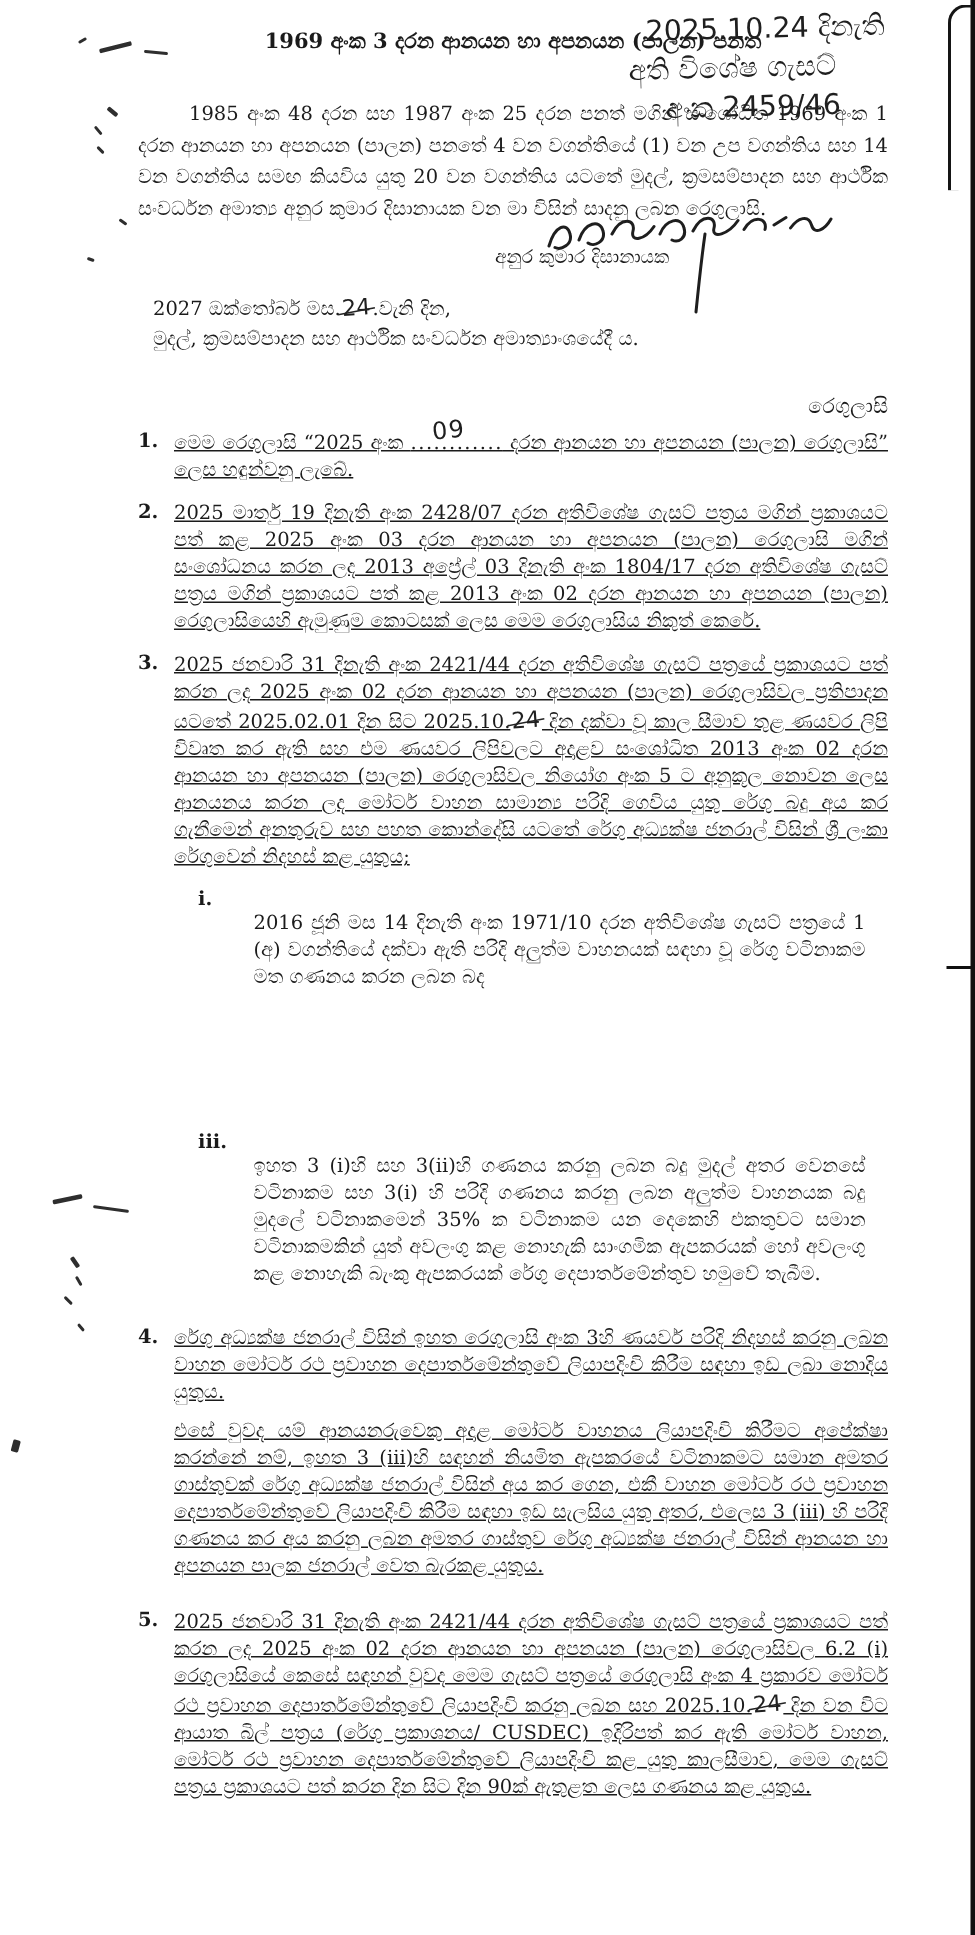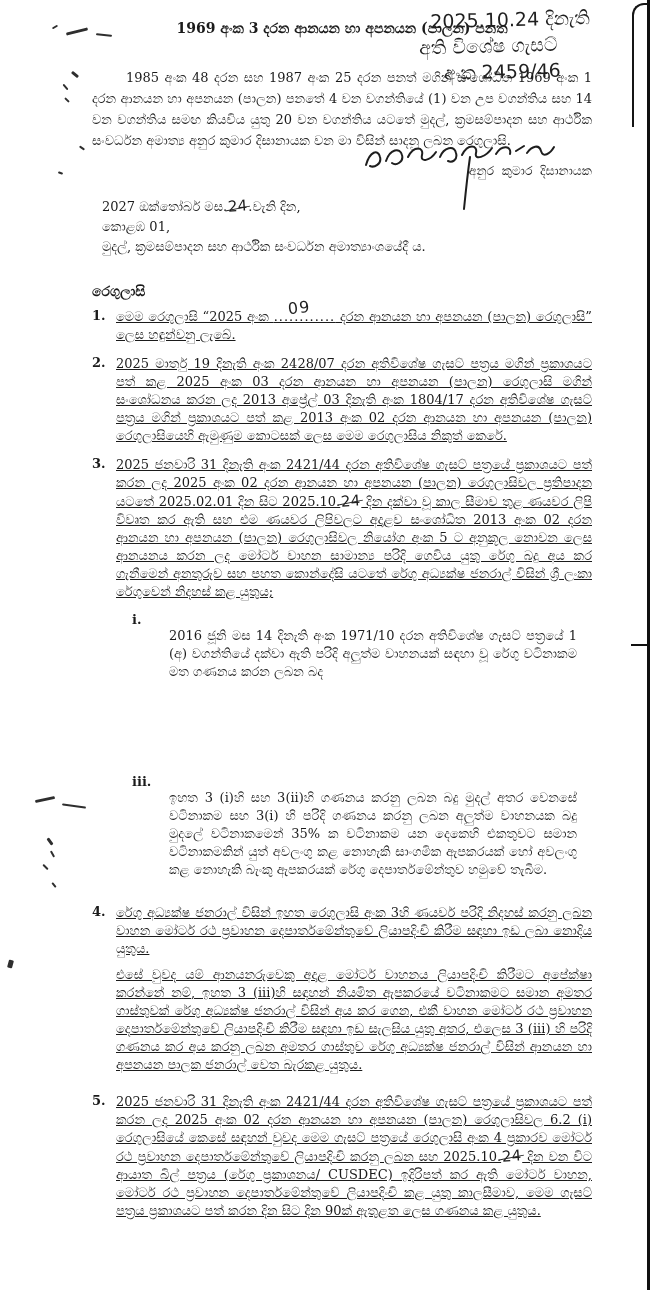--- a/index.html
+++ b/index.html
@@ -27,29 +27,29 @@
     background:#232323;transform:rotate(-7deg);}
 
   .content{padding:0 58px 0 92px;}
 
   .section-label{margin-top:66px;text-align:center;font-weight:bold;font-size:14px;
     transform:translateX(22px);}
   .act-title{margin-top:20px;text-align:center;font-weight:bold;font-size:14px;}
 
   .intro{margin-top:30px;line-height:21px;text-align:justify;text-indent:34px;}
 
-  .sig-block{position:relative;margin-top:4px;margin-left:238px;width:262px;text-align:right;
-    line-height:16px;font-size:12.5px;font-family:Liberation Mono, monospace;}
+  .sig-block{position:relative;margin-top:4px;margin-left:238px;width:262px;text-align:left;
+    line-height:16px;font-size:12.5px;}
   .sig-svg{position:absolute;top:-27px;left:28px;overflow:visible;pointer-events:none;}
   .sig-name{position:relative;z-index:1;}
   .sig-role{position:relative;margin-top:2px;}
 
   .date-block{margin-top:16px;margin-left:10px;line-height:20px;}
 
-  .reg-heading{margin-top:26px;text-align:left;font-weight:bold;font-size:14px;}
+  .reg-heading{margin-top:26px;text-align:right;font-weight:normal;font-size:14px;}
 
   .list{margin-top:8px;}
   .item{display:flex;margin-bottom:11px;}
   .item .num{flex:none;width:24px;text-align:left;font-weight:bold;}
   .item .body{flex:1;margin:0;line-height:18px;text-align:justify;text-decoration:underline;}
   .item .body p{margin:0 0 8px 0;}
   .dotted{letter-spacing:1px;position:relative;}
   .hw-over-dots{position:absolute;top:-10px;left:14px;font-size:16px;transform:rotate(-6deg);}
 
   .sublist{margin:8px 0 0 40px;}
@@ -99,21 +99,20 @@
     <div class="sig-block">
       <svg class="sig-svg" width="190" height="78" viewBox="0 0 190 78">
         <path d="M8,28 C12,14 20,12 22,20 C24,27 16,31 12,29 M28,24 C32,12 42,10 44,18 C46,25 38,29 34,26 M50,20 C56,8 66,10 64,18 C62,26 72,24 78,15 M82,20 C86,10 96,8 98,16 C100,23 94,26 90,24 M104,18 C110,6 120,8 118,16 C116,24 128,20 134,11 M138,17 C144,7 154,9 152,17 M158,14 l8,-5 m3,7 c5,-7 12,-9 14,-2 s9,3 13,-4" fill="none" stroke="#1e1e1e" stroke-width="2" stroke-linecap="round"></path>
         <path d="M112,20 C110,34 108,52 106,72" fill="none" stroke="#1e1e1e" stroke-width="2" stroke-linecap="round"></path>
       </svg>
       <div class="sig-name">අනුර කුමාර දිසානායක</div>
     </div>
 
     <div class="date-block">
       <div><span>2027 ඔක්තෝබර් මස.</span><span class="hw hw-inline">24</span><span>.වැනි දින,</span></div>
-      <div>කොළඹ 01,</div>
       <div>මුදල්, ක්‍රමසම්පාදන සහ ආර්ථික සංවර්ධන අමාත්‍යාංශයේදී ය.</div>
     </div>
 
     <div class="reg-heading">රෙගුලාසි</div>
 
     <div class="list">
 
       <div class="item">
         <span class="num">1.</span>
         <p class="body"><span>මෙම රෙගුලාසි “2025 අංක </span><span class="dotted"><span>............</span><span class="hw hw-over-dots">09</span></span><span> දරන ආනයන හා අපනයන (පාලන) රෙගුලාසි” ලෙස හඳුන්වනු ලැබේ.</span></p>

